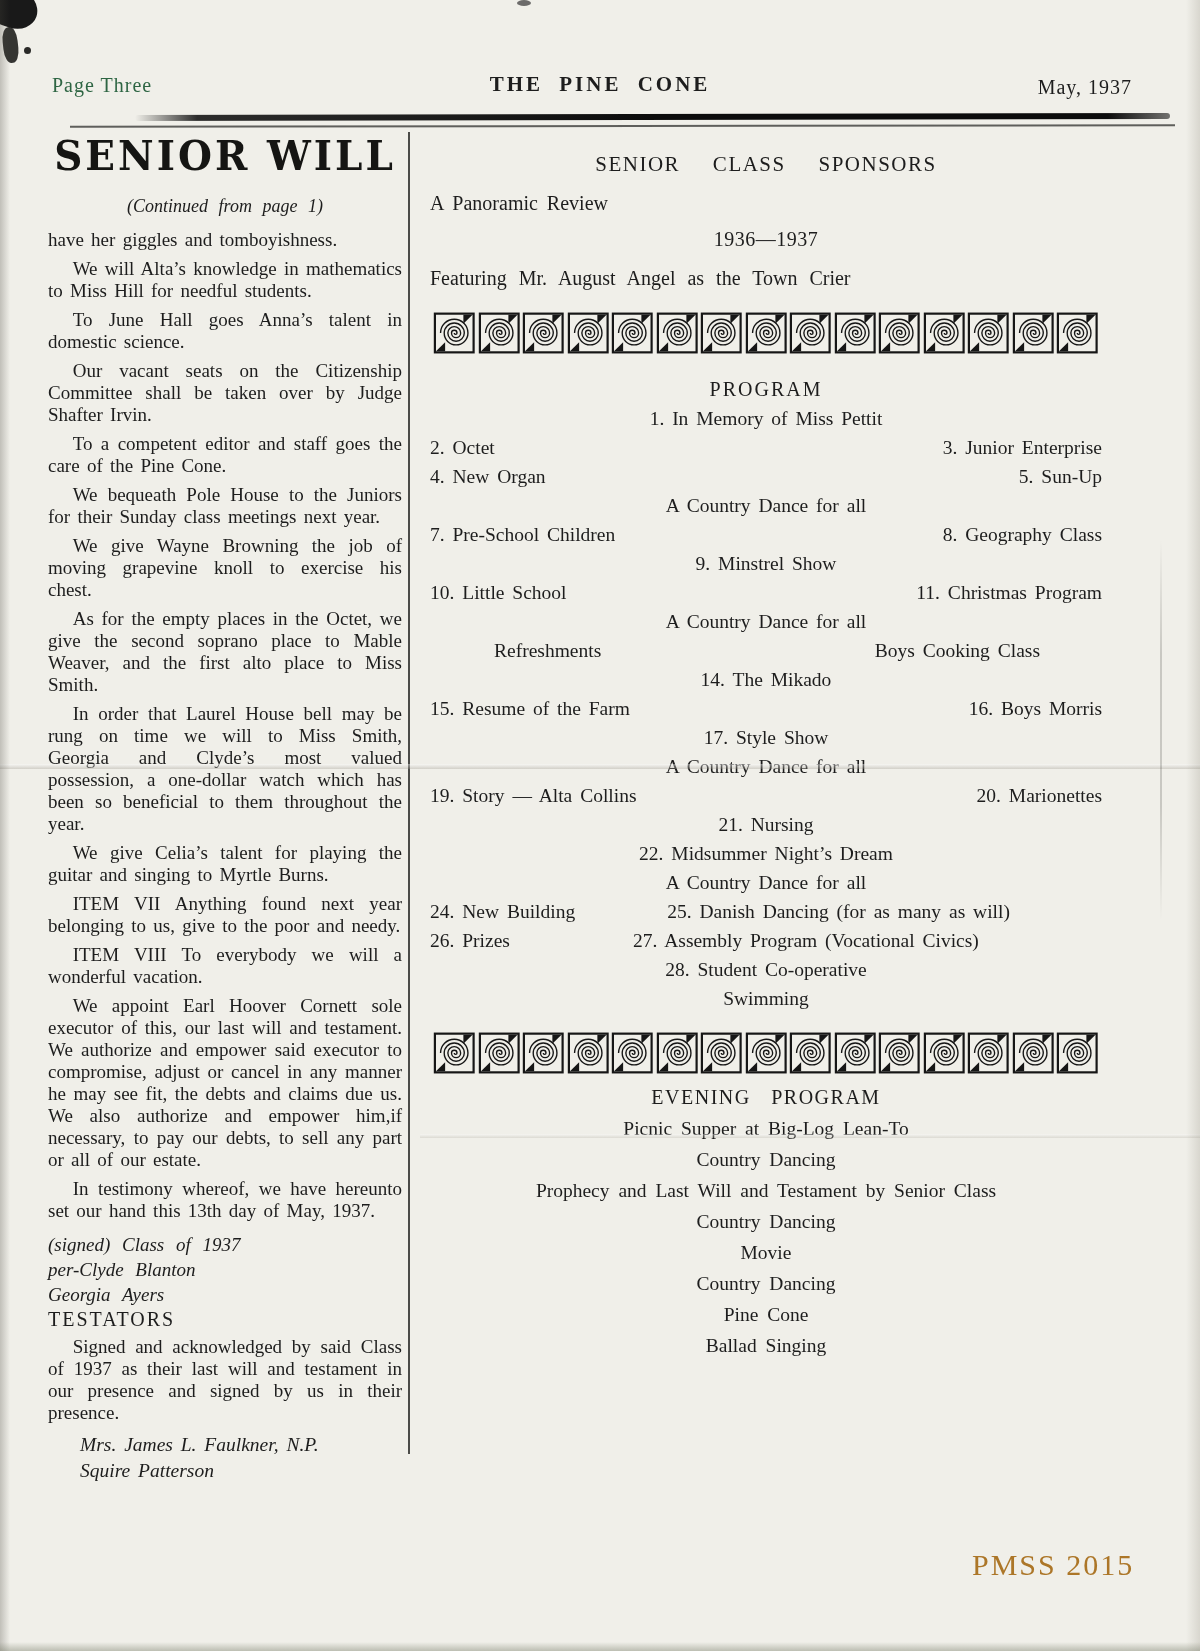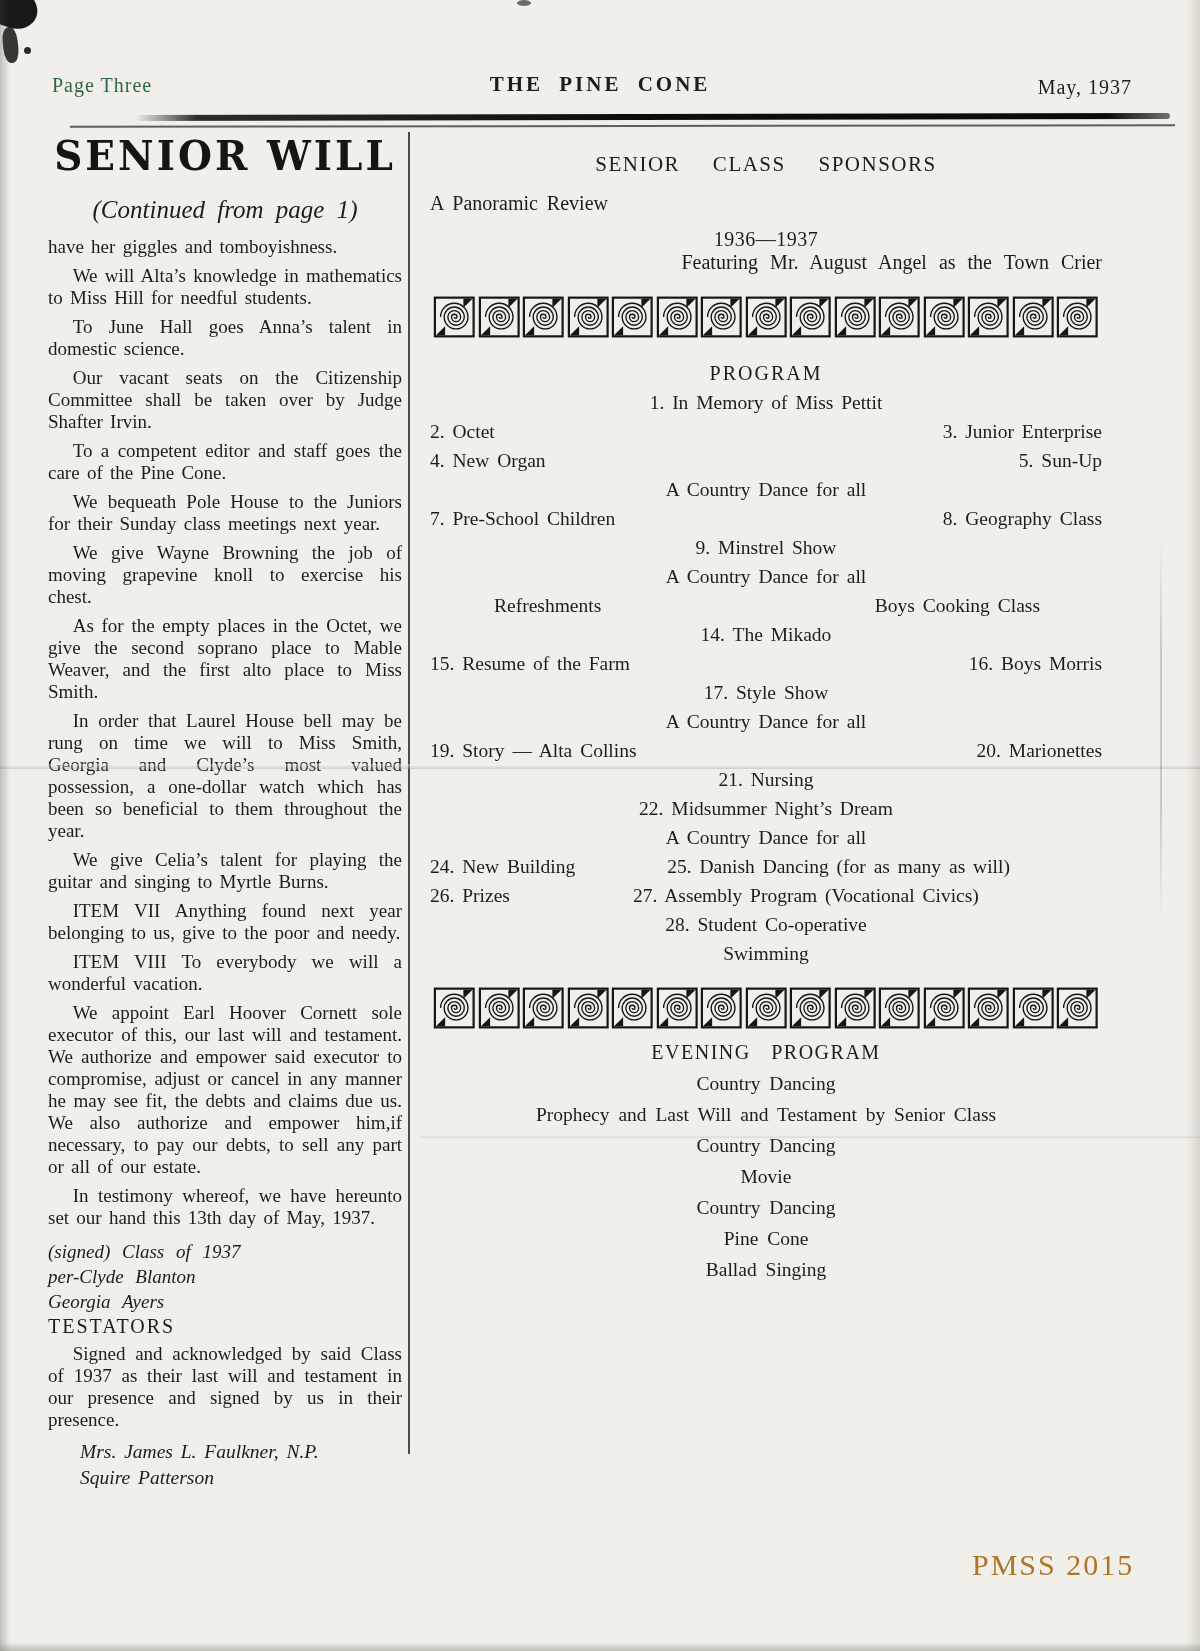--- a/index.html
+++ b/index.html
@@ -40,35 +40,35 @@
   .rule-thick{position:absolute;left:135px;top:114px;width:1035px;height:6px;border-radius:3px;
     transform:rotate(-.12deg);
     background:linear-gradient(to right, rgba(0,0,0,0), rgba(10,10,10,.85) 6%, #0c0c0c 50%, #0c0c0c 94%, rgba(10,10,10,.55));}
   .rule-thin{position:absolute;left:70px;top:125px;width:1105px;height:2px;background:#3b3b38;opacity:.8;
     transform:rotate(-.08deg);}
   .col-divider{position:absolute;left:408px;top:132px;width:2px;height:1322px;background:#2e2e2c;opacity:.85;}
   
   .col-left{position:absolute;left:48px;top:128px;width:354px;}
   .col-left h1{margin:4px 0 0 0;text-align:center;font-family:"DejaVu Serif","Liberation Serif",serif;
     font-size:39px;font-weight:bold;letter-spacing:3px;transform:scaleY(1.04);color:#151513;}
-  .continued{margin:18px 0 12px 0;text-align:center;font-style:italic;font-size:25px;word-spacing:6px;}
+  .continued{margin:18px 0 12px 0;text-align:center;font-style:italic;font-size:18px;word-spacing:6px;}
   .body-p{margin:0 0 7px 0;font-size:19px;line-height:22px;text-align:justify;text-indent:1.3em;
     word-spacing:2.5px;}
   .body-p.no-indent{text-indent:0;}
   .sig-block{margin:10px 0 4px 0;text-align:left;font-size:19px;line-height:25px;}
   .sig{font-style:italic;word-spacing:7px;}
   .testators{font-style:normal;letter-spacing:2px;font-size:20px;}
   .witness{margin-left:32px;font-style:italic;font-size:19.5px;line-height:26px;word-spacing:3px;}
   .witness.first{margin-top:8px;}
   
   .col-right{position:absolute;left:430px;top:140px;width:672px;}
   .sp-title{text-align:center;font-size:21px;letter-spacing:1.5px;word-spacing:26px;margin-top:12px;}
   .sp-sub{text-align:left;font-size:20px;word-spacing:4px;margin-top:15px;}
   .sp-years{text-align:center;font-size:20px;margin-top:13px;letter-spacing:.5px;}
-  .sp-feat{text-align:right;font-size:20px;word-spacing:7px;}
+  .sp-feat{text-align:left;font-size:20px;word-spacing:7px;margin-top:16px;}
   .ornament{display:flex;justify-content:center;margin-top:22px;height:42px;overflow:hidden;}
   .ornament svg{flex:0 0 auto;}
   .prog-title{text-align:center;font-size:20px;letter-spacing:2px;margin-top:24px;}
   .prow{display:flex;align-items:baseline;margin:7px 0;font-size:19.5px;line-height:22px;word-spacing:3px;}
   .prow .pl{flex:0 0 auto;}
   .prow .pc{flex:1 1 auto;text-align:center;}
   .prow .pr{flex:0 0 auto;}
   .prow .ind-l{padding-left:64px;}
   .prow .ind-r{padding-right:62px;}
   .prow:first-of-type{margin-top:16px;}
@@ -219,20 +219,25 @@
         <span class="pl">7. Pre-School Children</span>
         <span class="pc"></span>
         <span class="pr">8. Geography Class</span>
       </div>
     <div class="prow">
         <span class="pl"></span>
         <span class="pc">9. Minstrel Show</span>
         <span class="pr"></span>
       </div>
     <div class="prow">
+        <span class="pl">10. Little School</span>
+        <span class="pc"></span>
+        <span class="pr">11. Christmas Program</span>
+      </div>
+    <div class="prow">
         <span class="pl"></span>
         <span class="pc">A Country Dance for all</span>
         <span class="pr"></span>
       </div>
     <div class="prow">
         <span class="pl ind-l">Refreshments</span>
         <span class="pc"></span>
         <span class="pr ind-r">Boys Cooking Class</span>
       </div>
     <div class="prow">
@@ -338,20 +343,21 @@
         </svg>
       <svg width="44.5" height="42" viewBox="0 0 46 46">
           <use href="#orn-tile"></use>
         </svg>
       <svg width="44.5" height="42" viewBox="0 0 46 46">
           <use href="#orn-tile"></use>
         </svg>
     </div>
 
     <div class="ev-title">EVENING PROGRAM</div>
+    <div class="ev-line">Picnic Supper at Big-Log Lean-To</div>
     <div class="ev-line">Country Dancing</div>
     <div class="ev-line">Prophecy and Last Will and Testament by Senior Class</div>
     <div class="ev-line">Country Dancing</div>
     <div class="ev-line">Movie</div>
     <div class="ev-line">Country Dancing</div>
     <div class="ev-line">Pine Cone</div>
     <div class="ev-line">Ballad Singing</div>
   </section>
 
   <div class="watermark">PMSS 2015</div>

